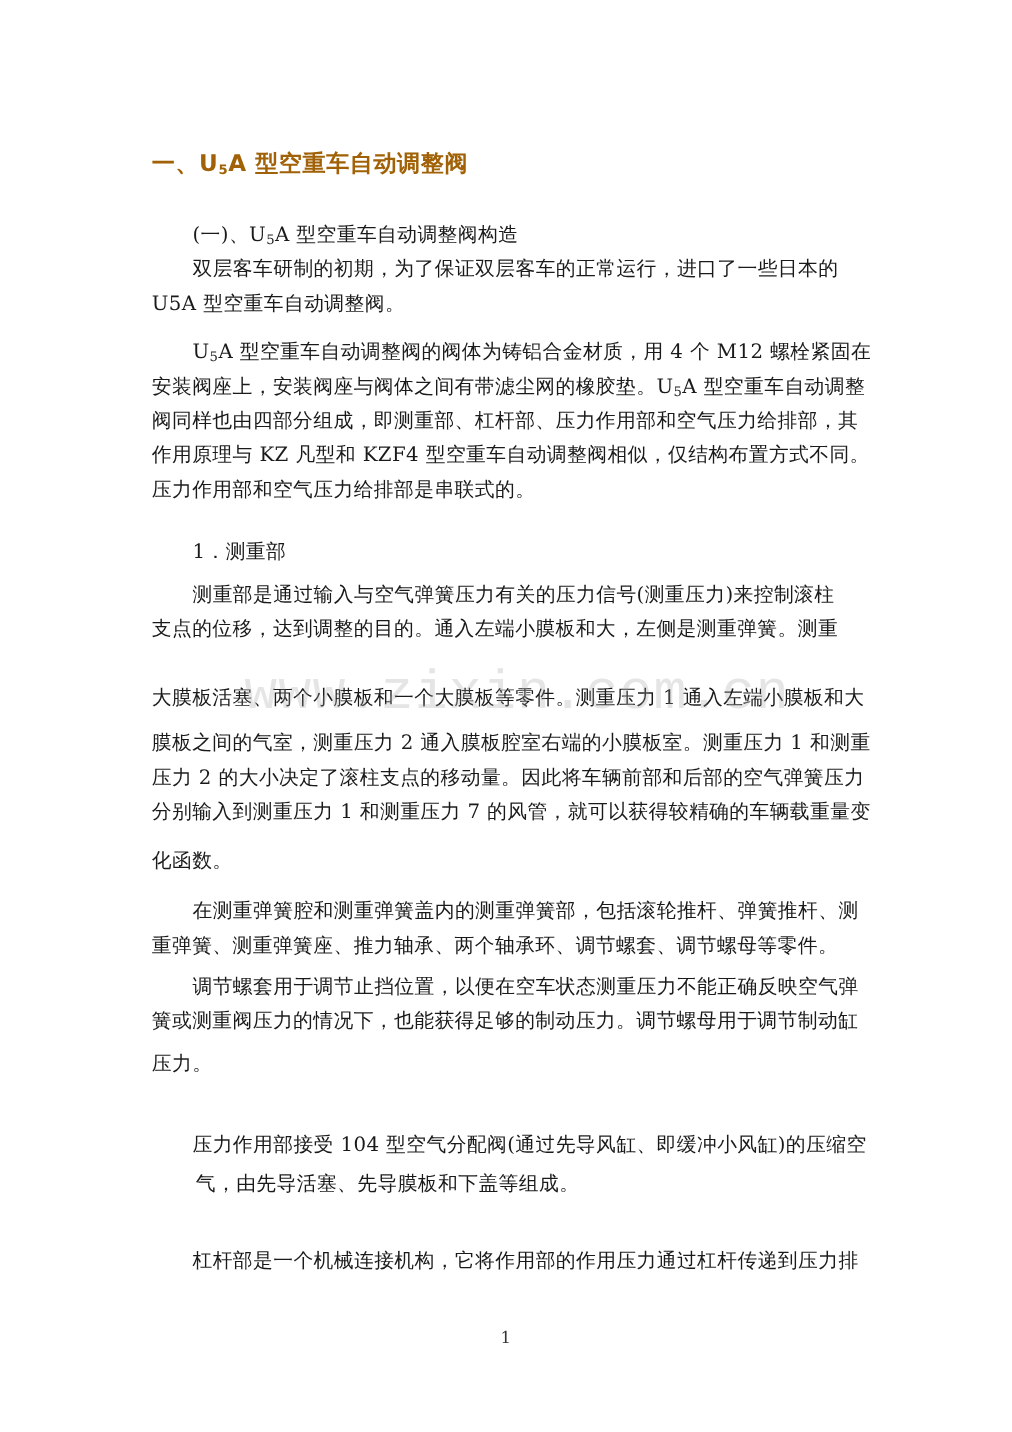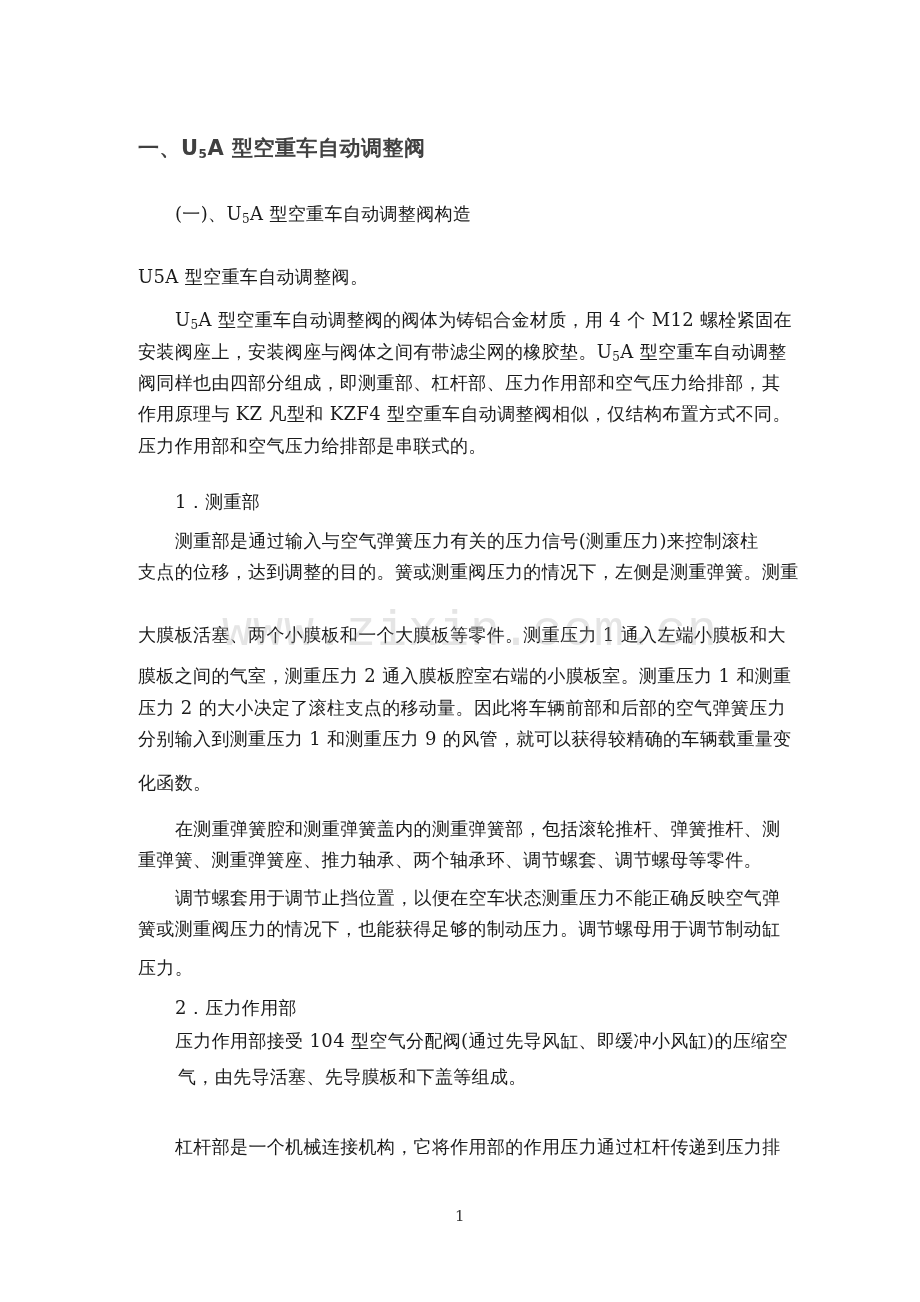--- a/index.html
+++ b/index.html
@@ -3,62 +3,62 @@
 <meta charset="utf-8">
 <style>
   html, body { margin: 0; padding: 0; background: #ffffff; }
   body { width: 920px; height: 1302px; position: relative; overflow: hidden;
          font-family: "DejaVu Serif", "Liberation Serif", serif; color: #111111; }
   .page { position: absolute; left: 0; top: 0; width: 920px; height: 1302px; background: #ffffff; }
   .line { position: absolute; left: 138px; width: 645px; font-size: 18px; line-height: 22px;
           white-space: nowrap; letter-spacing: 0.35px; color: #1a1a1a; }
   .indent { left: 175px; width: 608px; }
   .title { position: absolute; left: 138px; top: 134px; font-size: 21px; font-weight: bold;
-           font-family: "DejaVu Sans", "Liberation Sans", sans-serif; color: #404040; letter-spacing: 0.5px; }
+           font-family: "DejaVu Sans", "Liberation Sans", sans-serif; color: #a16207; letter-spacing: 0.5px; }
   .sub { font-size: 12px; vertical-align: -3px; }
   .watermark { position: absolute; left: 222px; top: 606px; font-size: 50px; line-height: 52px;
                font-family: Liberation Mono, monospace; color: rgba(160,160,160,0.28);
                letter-spacing: 1px; pointer-events: none; }
   .pagenum { position: absolute; left: 455px; top: 1207px; font-size: 15px; color: #333; }
 </style>
 </head>
 <body>
 
 <div class="page">
 
   <div class="title"><span>一、U</span><span class="sub">5</span><span>A 型空重车自动调整阀</span></div>
 
   <div class="line indent" style="top:203px;"><span>(一)、U</span><span class="sub">5</span><span>A 型空重车自动调整阀构造</span></div>
 
+  <div class="line indent" style="top:234px;">双层客车研制的初期，为了保证双层客车的正常运行，进口了一些日本的</div>
   <div class="line" style="top:266px;">U5A 型空重车自动调整阀。</div>
 
   <div class="line indent" style="top:309px;"><span>U</span><span class="sub">5</span><span>A 型空重车自动调整阀的阀体为铸铝合金材质，用 4 个 M12 螺栓紧固在</span></div>
   <div class="line" style="top:341px;"><span>安装阀座上，安装阀座与阀体之间有带滤尘网的橡胶垫。U</span><span class="sub">5</span><span>A 型空重车自动调整</span></div>
   <div class="line" style="top:372px;">阀同样也由四部分组成，即测重部、杠杆部、压力作用部和空气压力给排部，其</div>
   <div class="line" style="top:403px;">作用原理与 KZ 凡型和 KZF4 型空重车自动调整阀相似，仅结构布置方式不同。</div>
   <div class="line" style="top:435px;">压力作用部和空气压力给排部是串联式的。</div>
 
   <div class="line indent" style="top:491px;">1．测重部</div>
 
   <div class="line indent" style="top:530px;">测重部是通过输入与空气弹簧压力有关的压力信号(测重压力)来控制滚柱</div>
-  <div class="line" style="top:561px;">支点的位移，达到调整的目的。簧或测重阀压力的情况下，左侧是测重弹簧。测重</div>
+  <div class="line" style="top:561px;">支点的位移，达到调整的目的。通入左端小膜板和大，左侧是测重弹簧。测重</div>
   <div class="line" style="top:624px;">大膜板活塞、两个小膜板和一个大膜板等零件。测重压力 1 通入左端小膜板和大</div>
   <div class="line" style="top:665px;">膜板之间的气室，测重压力 2 通入膜板腔室右端的小膜板室。测重压力 1 和测重</div>
   <div class="line" style="top:697px;">压力 2 的大小决定了滚柱支点的移动量。因此将车辆前部和后部的空气弹簧压力</div>
-  <div class="line" style="top:728px;">分别输入到测重压力 1 和测重压力 9 的风管，就可以获得较精确的车辆载重量变</div>
+  <div class="line" style="top:728px;">分别输入到测重压力 1 和测重压力 7 的风管，就可以获得较精确的车辆载重量变</div>
   <div class="line" style="top:772px;">化函数。</div>
 
   <div class="line indent" style="top:818px;">在测重弹簧腔和测重弹簧盖内的测重弹簧部，包括滚轮推杆、弹簧推杆、测</div>
   <div class="line" style="top:849px;">重弹簧、测重弹簧座、推力轴承、两个轴承环、调节螺套、调节螺母等零件。</div>
 
   <div class="line indent" style="top:887px;">调节螺套用于调节止挡位置，以便在空车状态测重压力不能正确反映空气弹</div>
   <div class="line" style="top:918px;">簧或测重阀压力的情况下，也能获得足够的制动压力。调节螺母用于调节制动缸</div>
   <div class="line" style="top:957px;">压力。</div>
 
-  <div class="line indent" style="top:997px;">2．压力作用部</div>
 
   <div class="line indent" style="top:1030px;">压力作用部接受 104 型空气分配阀(通过先导风缸、即缓冲小风缸)的压缩空</div>
   <div class="line" style="top:1066px;margin-left:40px;">气，由先导活塞、先导膜板和下盖等组成。</div>
 
 
   <div class="line indent" style="top:1136px;">杠杆部是一个机械连接机构，它将作用部的作用压力通过杠杆传递到压力排</div>
 
   <div class="watermark">www.zixin.com.cn</div>
 
   <div class="pagenum">1</div>

